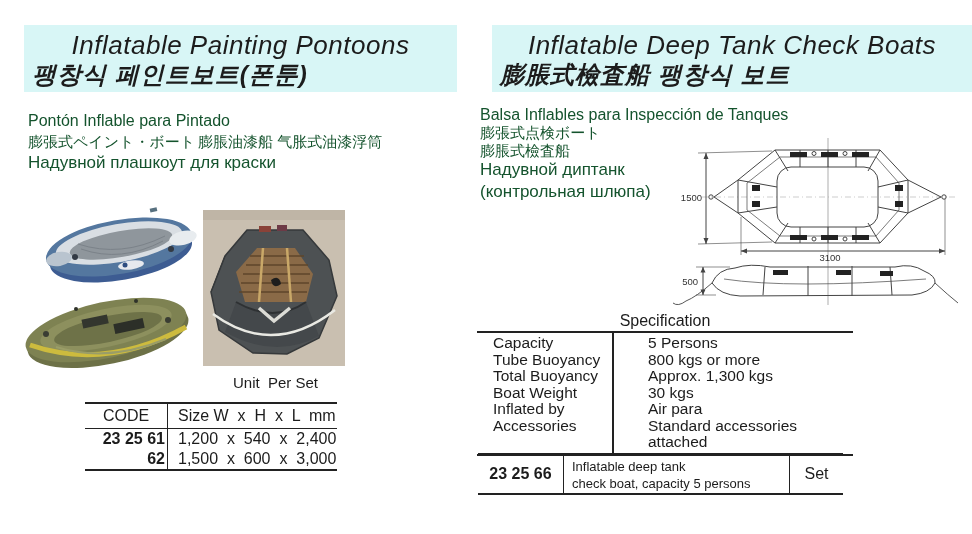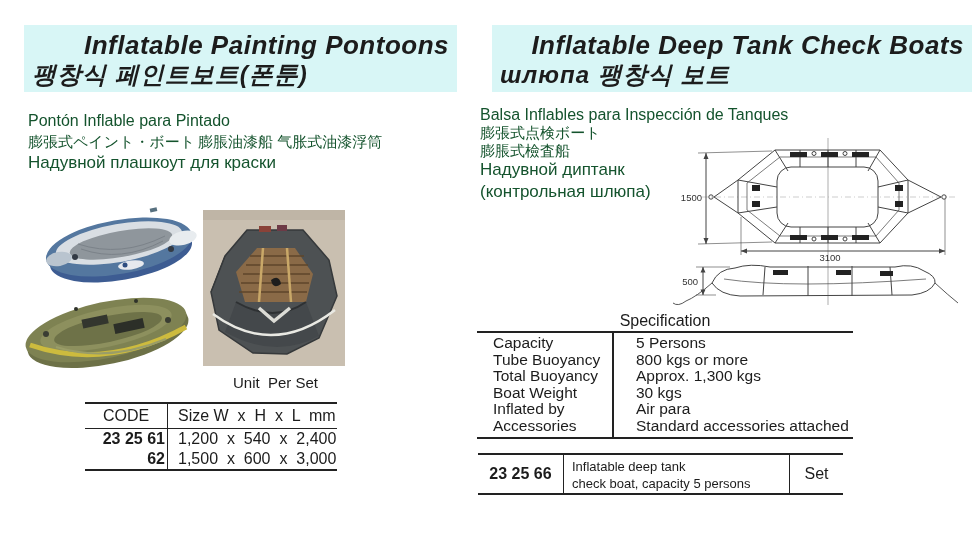--- a/index.html
+++ b/index.html
@@ -3,21 +3,21 @@
 <meta charset="utf-8">
 <style>
   html,body{margin:0;padding:0;background:#fff;}
   #page{
     position:relative;width:972px;height:534px;background:#ffffff;overflow:hidden;
     font-family:"Liberation Sans","DejaVu Sans",sans-serif;color:#1c1c1c;
   }
   .abs{position:absolute;}
   
   .hdr{position:absolute;top:25px;height:67px;background:#d8f6f6;box-sizing:border-box;padding:3px 8px 0 8px;}
-  .hdr-en{font-size:26px;font-weight:bold;font-style:italic;letter-spacing:.5px;text-align:right;white-space:nowrap;line-height:34px;}
+  .hdr-en{font-size:26px;font-weight:normal;font-style:italic;letter-spacing:.5px;text-align:center;white-space:nowrap;line-height:34px;}
   .hdr-ko{font-size:24px;font-weight:bold;font-style:italic;text-align:left;white-space:nowrap;line-height:26px;letter-spacing:1px;}
   
   .names{line-height:21px;font-size:16px;color:#14532d;white-space:nowrap;}
   .names .jp,.names .zh{font-size:15px;}
   .names .ru{font-size:17px;}
   
   .photo{position:absolute;}
   
   .ltable{position:absolute;left:85px;top:402px;width:252px;box-sizing:border-box;
           border-top:2px solid #222;border-bottom:2px solid #222;}
@@ -30,21 +30,21 @@
   .ltable .code{justify-content:flex-end;padding-right:2px;font-weight:bold;}
   .ltable .hrow .c1,.ltable .hrow .c2{font-size:16px;}
   .unitnote{position:absolute;left:233px;top:374px;font-size:15px;white-space:pre;}
   
   .spec{position:absolute;left:477px;top:311px;width:376px;}
   .spec .title{text-align:center;font-size:16px;line-height:20px;}
   .spec .body{border-top:2px solid #222;border-bottom:2px solid #222;position:relative;padding:2px 0 3px 0;}
   .spec .vline{position:absolute;left:135px;top:0;bottom:0;width:2px;background:#222;}
   .spec .srow{display:flex;font-size:15.5px;line-height:16.5px;}
   .spec .slabel{width:135px;box-sizing:border-box;padding-left:16px;}
-  .spec .sval{flex:1;padding-left:24px;}
+  .spec .sval{flex:1;padding-left:36px;}
   
   .order{position:absolute;left:478px;top:453px;width:365px;height:42px;box-sizing:border-box;
          border-top:2px solid #222;border-bottom:2px solid #222;display:flex;}
   .order .oc1{width:85px;display:flex;align-items:center;justify-content:center;font-weight:bold;font-size:16px;}
   .order .oc2{width:227px;box-sizing:border-box;border-left:1.5px solid #222;border-right:1.5px solid #222;
               font-size:13px;line-height:17px;padding:3px 0 0 8px;}
   .order .oc3{flex:1;display:flex;align-items:center;justify-content:center;font-size:16px;}
   svg text{font-family:"Liberation Sans","DejaVu Sans",sans-serif;}
 </style>
 </head>
@@ -138,21 +138,21 @@
       <div class="c2">1,200  x  540  x  2,400</div>
     </div>
     <div class="row drow">
       <div class="c1 code">62</div>
       <div class="c2">1,500  x  600  x  3,000</div>
     </div>
   </div>
 
   <div class="hdr" style="left: 492px; width: 480px; background: rgb(216, 246, 246);">
     <div class="hdr-en">Inflatable Deep Tank Check Boats</div>
-    <div class="hdr-ko">шлюпа 팽창식 보트</div>
+    <div class="hdr-ko">膨脹式檢査船 팽창식 보트</div>
   </div>
 
   <div class="names abs" style="left:480px;top:106px;line-height:18px;">
     <div class="es">Balsa Inflables para Inspección de Tanques</div>
     <div class="jp">膨張式点検ボート</div>
     <div class="zh">膨脹式檢査船</div>
     <div class="ru" style="line-height:20px;">Надувной диптанк</div>
     <div class="ru" style="line-height:24px;">(контрольная шлюпа)</div>
   </div>
 

